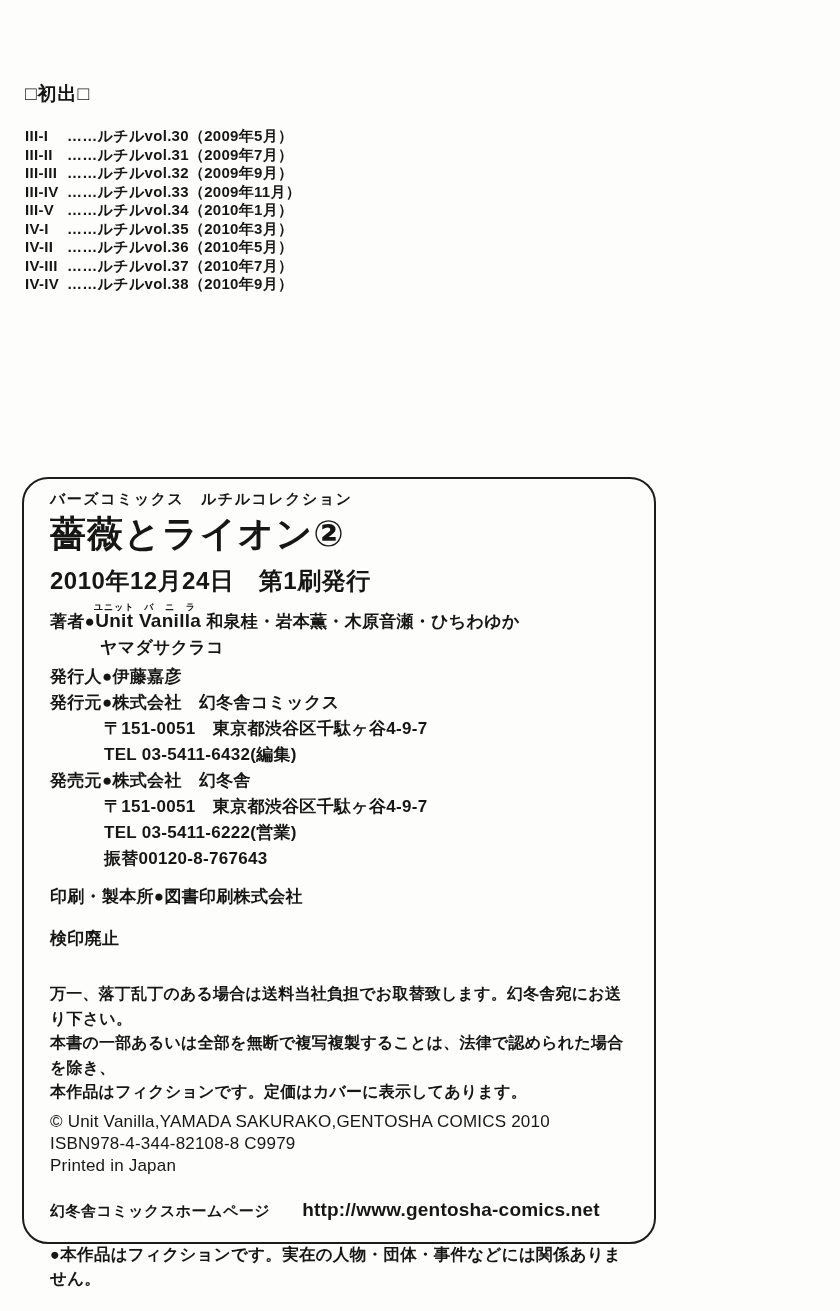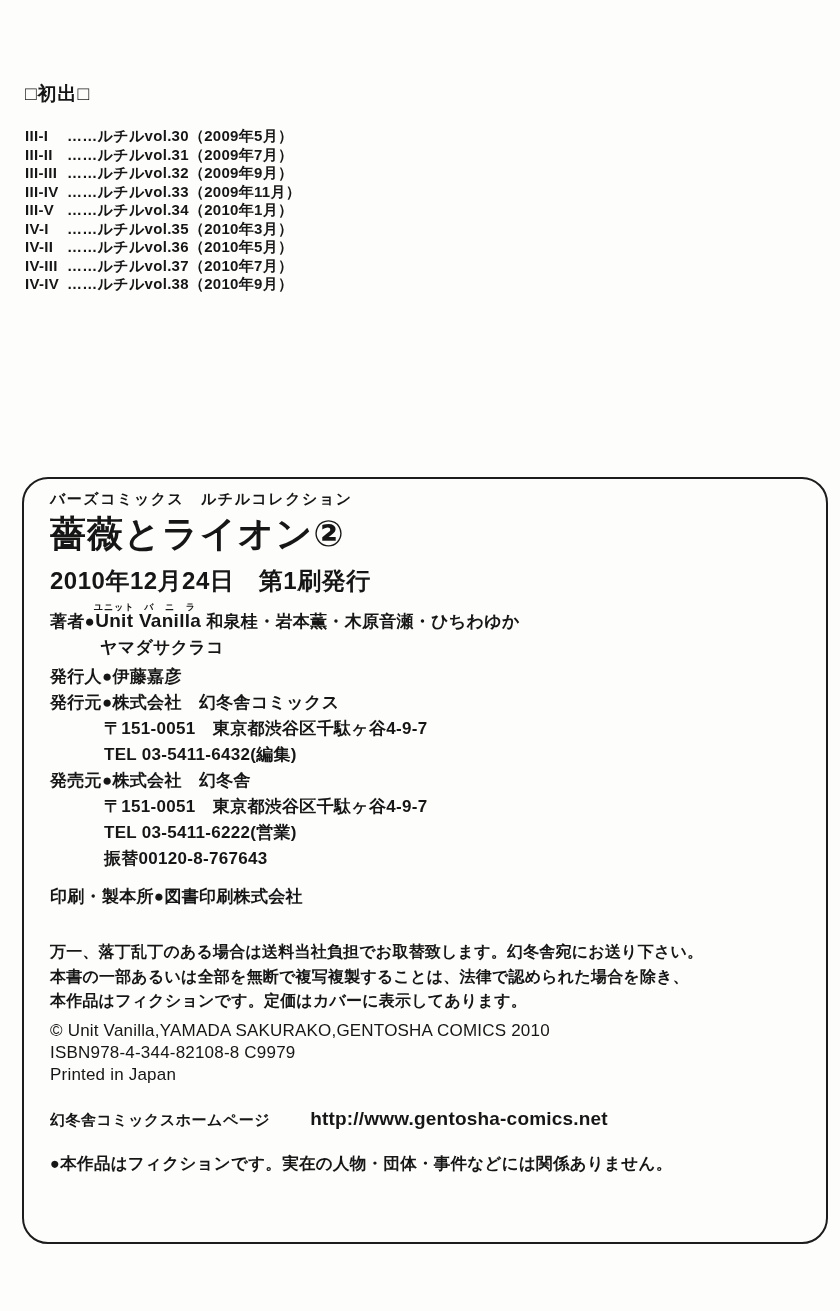--- a/index.html
+++ b/index.html
@@ -22,21 +22,21 @@
   .first-pub-list { list-style:none; margin:0; padding:0; }
   .first-pub-list li {
     font-size:15px; font-weight:600; line-height:18.5px;
     letter-spacing:0.3px; white-space:pre;
   }
   .fp-num { display:inline-block; width:42px; }
 
   
   .colophon {
     position:absolute; left:22px; top:477px;
-    width:806px; height:767px; box-sizing:border-box;
+    width:634px; height:767px; box-sizing:border-box;
     border:2px solid #1c1c1c; border-radius:26px;
     padding:10px 26px 0 26px;
   }
   .imprint { font-size:15px; font-weight:600; letter-spacing:1.5px; line-height:20px; }
   .book-title {
     font-size:36px; font-weight:700; letter-spacing:1px;
     line-height:45px; margin-top:2px;
   }
   .pubdate {
     font-size:24px; font-weight:700; letter-spacing:0.5px;
@@ -55,21 +55,21 @@
   .kenin { margin-top:16px; }
 
   .disclaimer {
     margin-top:30px; font-size:16px; font-weight:600;
     line-height:24.5px; letter-spacing:0.2px;
   }
   .copyright-block { margin-top:6px; font-size:17px; font-weight:400; line-height:22px; letter-spacing:0.2px; }
 
   .homepage { margin-top:20px; line-height:26px; }
   .homepage-label { font-size:15px; font-weight:700; letter-spacing:0.5px; }
-  .homepage-url { font-size:19px; font-weight:700; margin-left:40px; letter-spacing:0.2px; }
+  .homepage-url { font-size:19px; font-weight:700; margin-left:32px; letter-spacing:0.2px; }
 
   .fiction { margin-top:18px; font-size:16.5px; font-weight:700; letter-spacing:0.3px; line-height:24px; }
 </style>
 </head>
 <body>
 
 <div class="page">
 
   <section class="first-pub">
     <h2 class="first-pub-header">□初出□</h2>
@@ -113,20 +113,21 @@
       <span>発売元</span><span>●</span><span>株式会社　幻冬舎</span>
     </div>
     <div class="row indent-addr">〒151-0051　東京都渋谷区千駄ヶ谷4-9-7</div>
     <div class="row indent-addr">TEL 03-5411-6222(営業)</div>
     <div class="row indent-addr">振替00120-8-767643</div>
 
     <div class="row mt6">
       <span>印刷・製本所</span><span>●</span><span>図書印刷株式会社</span>
     </div>
 
+    <div class="row kenin">検印廃止</div>
 
     <div class="disclaimer">
       <div>万一、落丁乱丁のある場合は送料当社負担でお取替致します。幻冬舎宛にお送り下さい。</div>
       <div>本書の一部あるいは全部を無断で複写複製することは、法律で認められた場合を除き、</div>
       <div>本作品はフィクションです。定価はカバーに表示してあります。</div>
     </div>
 
     <div class="copyright-block">
       <div>© Unit Vanilla,YAMADA SAKURAKO,GENTOSHA COMICS 2010</div>
       <div>ISBN978-4-344-82108-8 C9979</div>

